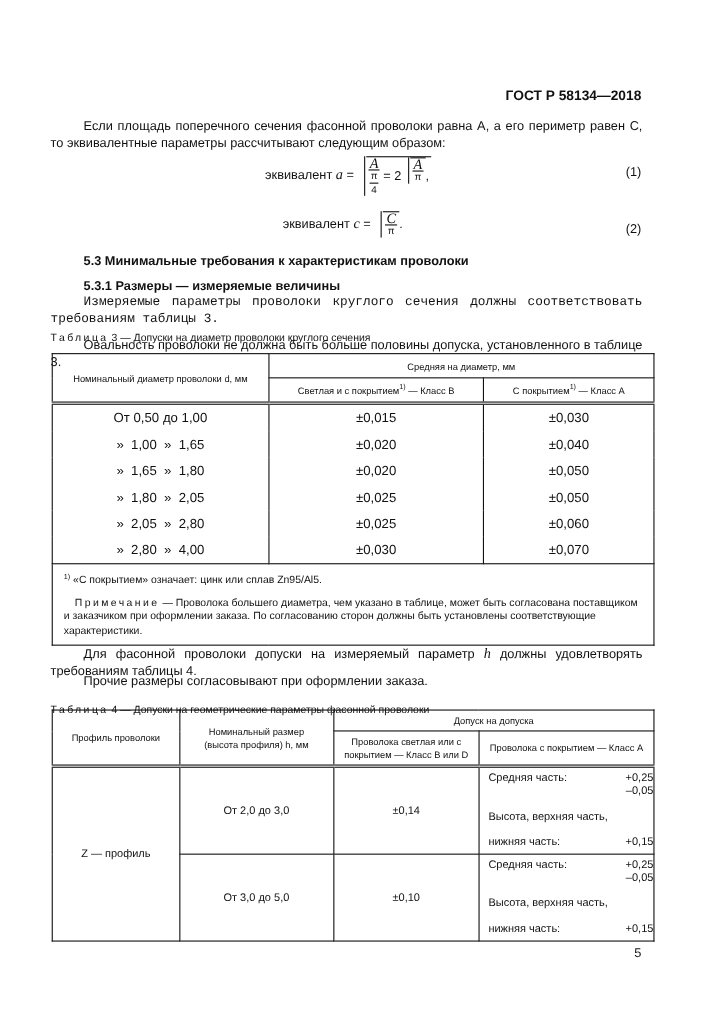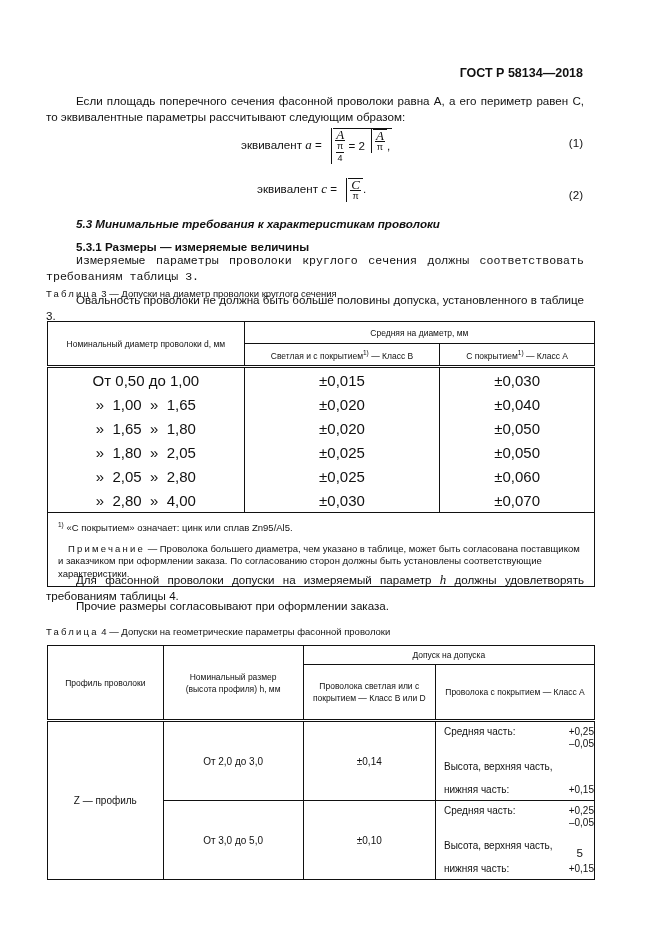--- a/index.html
+++ b/index.html
@@ -1,20 +1,20 @@
 <!DOCTYPE html>
 <html><head>
 <meta charset="utf-8">
 <style>
   html, body { margin: 0; padding: 0; background: #ffffff; }
   body {
     width: 661px; height: 935px; position: relative; overflow: hidden;
     font-family: "Liberation Sans", sans-serif; color: #111;
   }
-  .abs { position: absolute; }
+  .abs { position: absolute; margin-top: 14px; }
   .header { right: 78px; top: 66px; font-size: 12.5px; font-weight: bold; }
   .para { left: 46px; width: 538px; font-size: 11.6px; line-height: 16px; text-align: justify; }
   .indent { text-indent: 30px; }
   .formula { font-size: 11.6px; white-space: nowrap; }
   .fnum { right: 78px; font-size: 11.6px; }
   .it { font-style: italic; font-family: "Liberation Serif", serif; font-size: 13px; }
   .sqrt { display: inline-block; vertical-align: middle; position: relative; padding-left: 8px; }
   .sqrt:before {
     content: ""; position: absolute; left: 0; top: 0; bottom: 0; width: 6px;
     border-right: 1.2px solid #111;
@@ -24,21 +24,21 @@
   .frac .num { border-bottom: 1px solid #111; padding: 0 1px; line-height: 11px; }
   .frac .den { line-height: 11px; padding: 0 1px; }
   .frac.big { font-size: 10px; }
   .h2 { left: 76px; font-size: 11.6px; font-weight: bold; }
   .caption { left: 46px; font-size: 9.5px; }
   .spaced { letter-spacing: 2.2px; }
   table { border-collapse: collapse; position: absolute; font-size: 9.5px; }
   td, th { border: 1px solid #111; font-weight: normal; text-align: center; padding: 0; }
   .t3 { left: 47px; top: 321px; width: 548px; }
   .t3 .hdr td { height: 21px; font-size: 8.5px; }
-  .t3 .datarow td { height: 24px; font-size: 15px; border-top: none; border-bottom: none; }
+  .t3 .datarow td { height: 24px; font-size: 12px; border-top: none; border-bottom: none; }
   .t3 .first td { border-top: 3px double #111; }
   .t3 .last td { border-bottom: 1px solid #111; }
   .t3 .note td { text-align: left; padding: 6px 8px 6px 10px; font-size: 9.5px; line-height: 12.5px; }
   .sup { font-size: 6.5px; vertical-align: super; }
   .t4 { left: 47px; top: 645px; width: 548px; }
   .t4 .hdr td { font-size: 8.5px; line-height: 12px; }
   .t4 .body td { font-size: 10px; }
   .t4 .first td { border-top: 3px double #111; }
   .tol { text-align: left !important; padding: 4px 0 4px 8px !important; font-size: 9.7px; }
   .tol-row { display: flex; justify-content: flex-start; line-height: 12px; }
@@ -78,21 +78,21 @@
   <span>эквивалент</span>
   <span class="it">c</span>
   <span>=</span>
   <span class="sqrt"><span class="sqrt-bar"><span class="frac">
           <span class="num it">C</span>
           <span class="den">π</span>
         </span></span></span><span>.</span>
 </div>
 <div class="abs fnum" style="top:188px;">(2)</div>
 
-<div class="abs h2" style="top:217px;font-style:italic;">5.3 Минимальные требования к характеристикам проволоки</div>
+<div class="abs h2" style="top:217px;">5.3 Минимальные требования к характеристикам проволоки</div>
 <div class="abs h2" style="top:240px;">5.3.1 Размеры — измеряемые величины</div>
 <div class="abs para indent" style="top:253px;font-family:Liberation Mono, monospace;">Измеряемые параметры проволоки круглого сечения должны соответствовать требованиям таблицы 3.</div>
 <div class="abs para indent" style="top:292px;">Овальность проволоки не должна быть больше половины допуска, установленного в таблице 3.</div>
 
 <div class="abs caption" style="top:288px;">
   <span class="spaced">Таблица</span>
   <span>3 — Допуски на диаметр проволоки круглого сечения</span>
 </div>
 
 <table class="t3">
@@ -170,21 +170,21 @@
   <tbody>
       <tr class="hdr">
     <td rowspan="2" style="height:48px;">Профиль проволоки</td>
     <td rowspan="2">
           <div>Номинальный размер</div>
           <div>(высота профиля) h, мм</div>
         </td>
     <td colspan="2" style="height:18px;">Допуск на допуска</td>
   </tr>
   <tr class="hdr">
-    <td style="height:30px; padding:12px 6px;">Проволока светлая или с покрытием — Класс В или D</td>
+    <td style="height:30px; padding:0 6px;">Проволока светлая или с покрытием — Класс В или D</td>
     <td>Проволока с покрытием  — Класс А</td>
   </tr>
   <tr class="body first">
     <td rowspan="2">Z — профиль</td>
     <td>От 2,0 до 3,0</td>
     <td>±0,14</td>
     <td class="tol">
       <div class="tol-row">
             <span class="lbl">Средняя часть:</span>
             <span class="val">+0,25</span>

